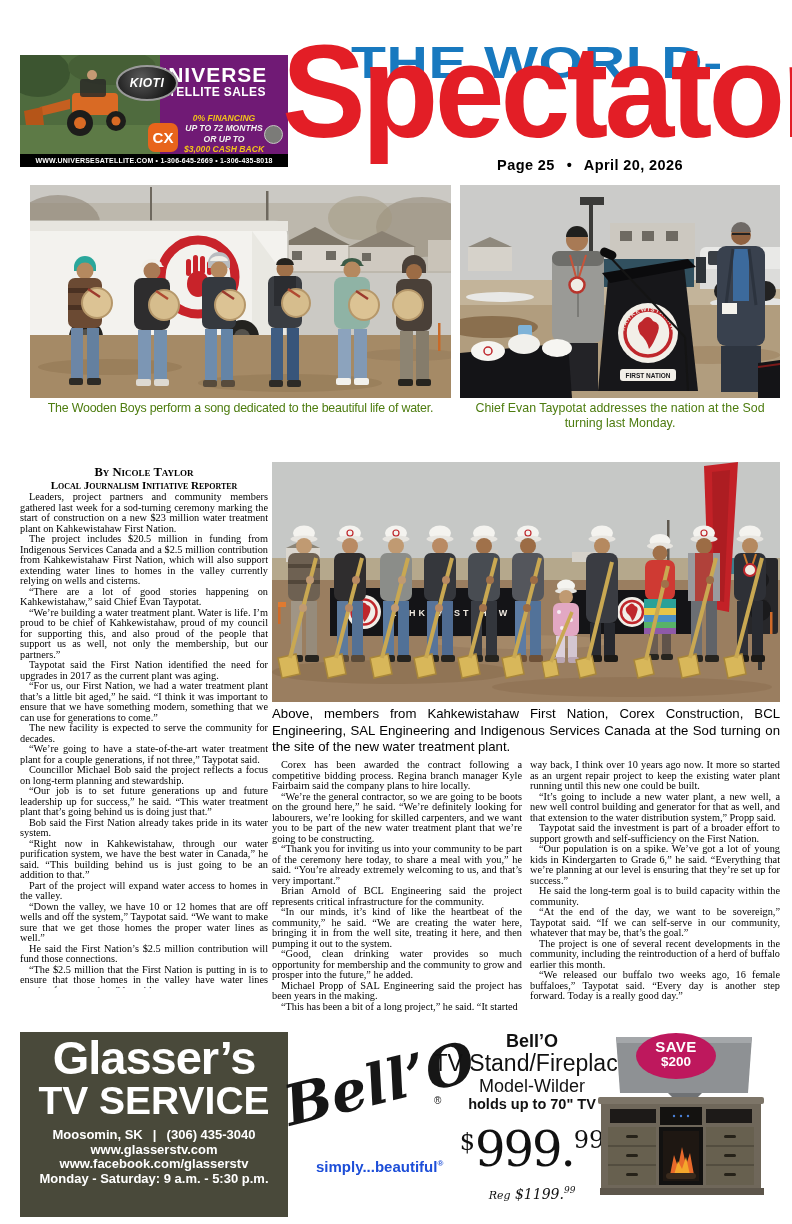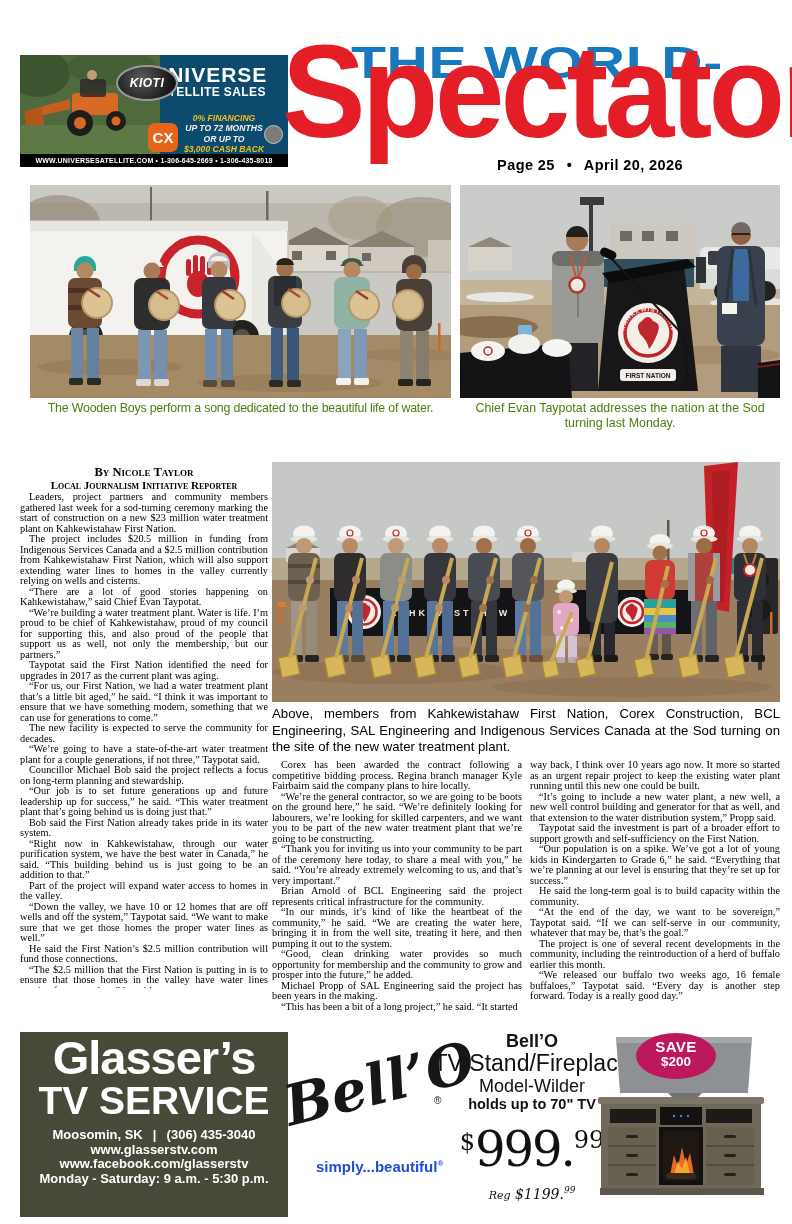--- a/index.html
+++ b/index.html
@@ -1,20 +1,20 @@
 <!DOCTYPE html>
 <html><head>
 <meta charset="utf-8">
 <style>
   html,body { margin:0; padding:0; background:#ffffff; }
   .page { position:relative; width:792px; height:1224px; background:#fff; overflow:hidden;
           font-family:"Liberation Sans",sans-serif; color:#000; }
 
   
-  .top-ad { position:absolute; left:20px; top:55px; width:268px; height:112px; background:#0c4a6e; }
+  .top-ad { position:absolute; left:20px; top:55px; width:268px; height:112px; background:#701a75; }
   .top-ad svg.tractor { position:absolute; left:0; top:0; }
   .kioti-badge { position:absolute; left:96px; top:10px; width:58px; height:32px; border-radius:50%;
                  background:radial-gradient(circle at 40% 35%, #5a5a5a, #161616 75%);
                  border:2px solid #9a9a9a; color:#fff; font-style:italic; font-weight:bold; font-size:12px;
                  display:flex; align-items:center; justify-content:center; letter-spacing:.5px; z-index:3; }
   .ad-title { position:absolute; left:132px; top:9px; width:118px; text-align:left; color:#fff; z-index:2; }
   .ad-title .t1 { font-size:21px; font-weight:900; letter-spacing:1px; line-height:22px; }
   .ad-title .t2 { font-size:12px; font-weight:900; letter-spacing:.4px; line-height:13px; }
   .cx-box { position:absolute; left:128px; top:68px; width:30px; height:29px; background:#e8641b; color:#fff;
             display:flex; align-items:center; justify-content:center; font-weight:900; font-size:15px; z-index:2;border-radius:7px; }

